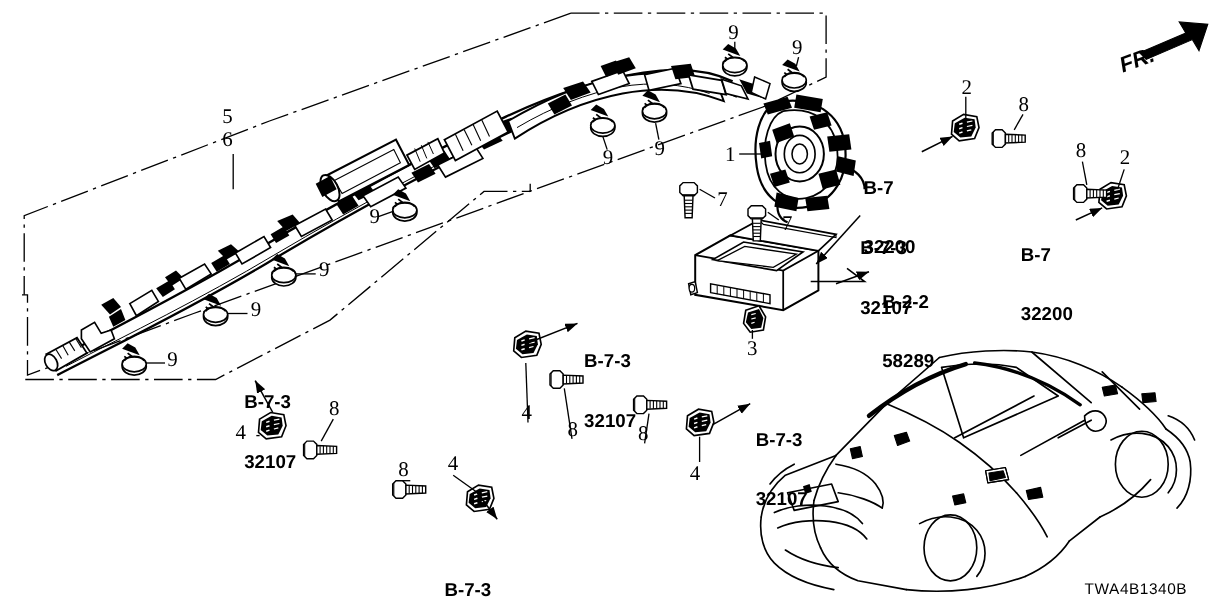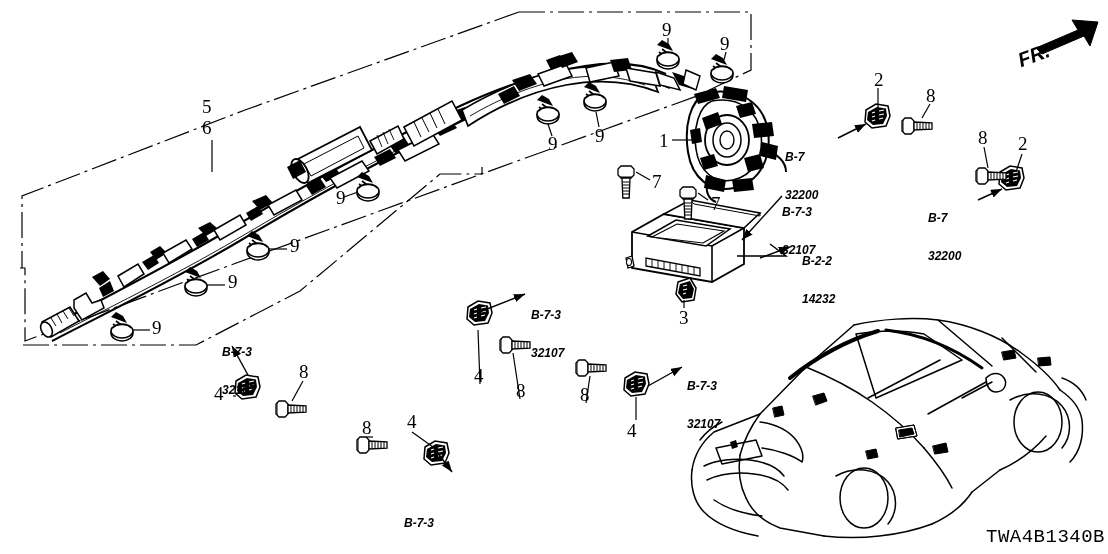--- a/index.html
+++ b/index.html
@@ -1,23 +1,23 @@
 <!DOCTYPE html>
 <html><head>
 <meta charset="utf-8">
 <style>
   html,body{margin:0;padding:0;background:#ffffff;}
   body{width:1108px;height:554px;overflow:hidden;font-family:"Liberation Sans",sans-serif;}
   #stage{position:relative;width:1108px;height:554px;background:#fff;}
   #stage svg.layer{position:absolute;left:0;top:0;width:1108px;height:554px;}
   .lbl{position:absolute;color:#000;white-space:pre;line-height:1.0;}
   .num{font-size:19px;font-family:"Liberation Serif",serif;}
-  .pn{font-size:12px;font-weight:bold;font-family:"Liberation Sans",sans-serif;letter-spacing:0px;font-style:italic;}
+  .pn{font-size:17px;font-weight:bold;font-family:"Liberation Sans",sans-serif;letter-spacing:0px;}
   .pn div{line-height:1.15;}
-  .dno{font-size:19px;font-family:Liberation Mono, monospace;letter-spacing:0.5px;}
+  .dno{font-size:14px;font-family:Liberation Sans, sans-serif;letter-spacing:0.5px;}
   .fr{font-size:20px;font-weight:bold;font-style:italic;font-family:"Liberation Sans",sans-serif;
       transform:rotate(-20deg);transform-origin:left bottom;}
 </style>
 </head>
 <body>
 
 <div id="stage">
 
   <svg class="layer" viewBox="0 0 1108 554">
     <defs>
@@ -418,21 +418,21 @@
   <div class="lbl pn" style="left:928px;top:188px">
     <div>B-7</div>
     <div>32200</div>
   </div>
   <div class="lbl pn" style="left:782px;top:182px">
     <div>B-7-3</div>
     <div>32107</div>
   </div>
   <div class="lbl pn" style="left:802px;top:231px">
     <div>B-2-2</div>
-    <div>14232</div>
+    <div>58289</div>
   </div>
   <div class="lbl pn" style="left:222px;top:322px">
     <div>B-7-3</div>
     <div>32107</div>
   </div>
   <div class="lbl pn" style="left:531px;top:285px">
     <div>B-7-3</div>
     <div>32107</div>
   </div>
   <div class="lbl pn" style="left:687px;top:356px">

